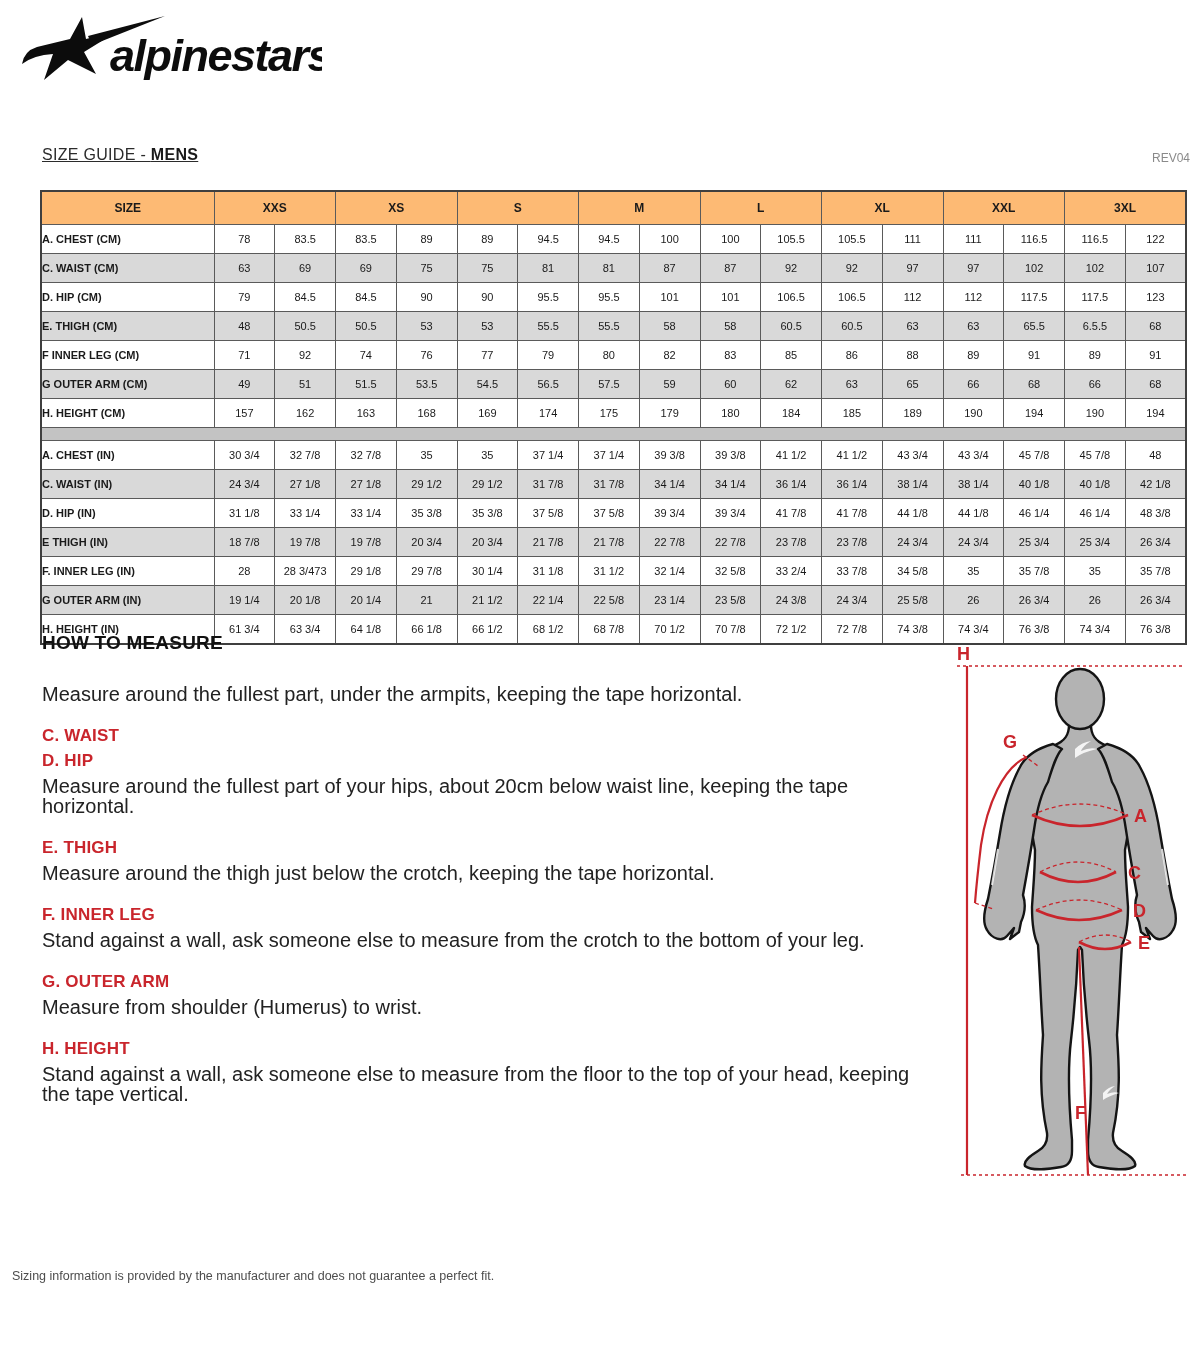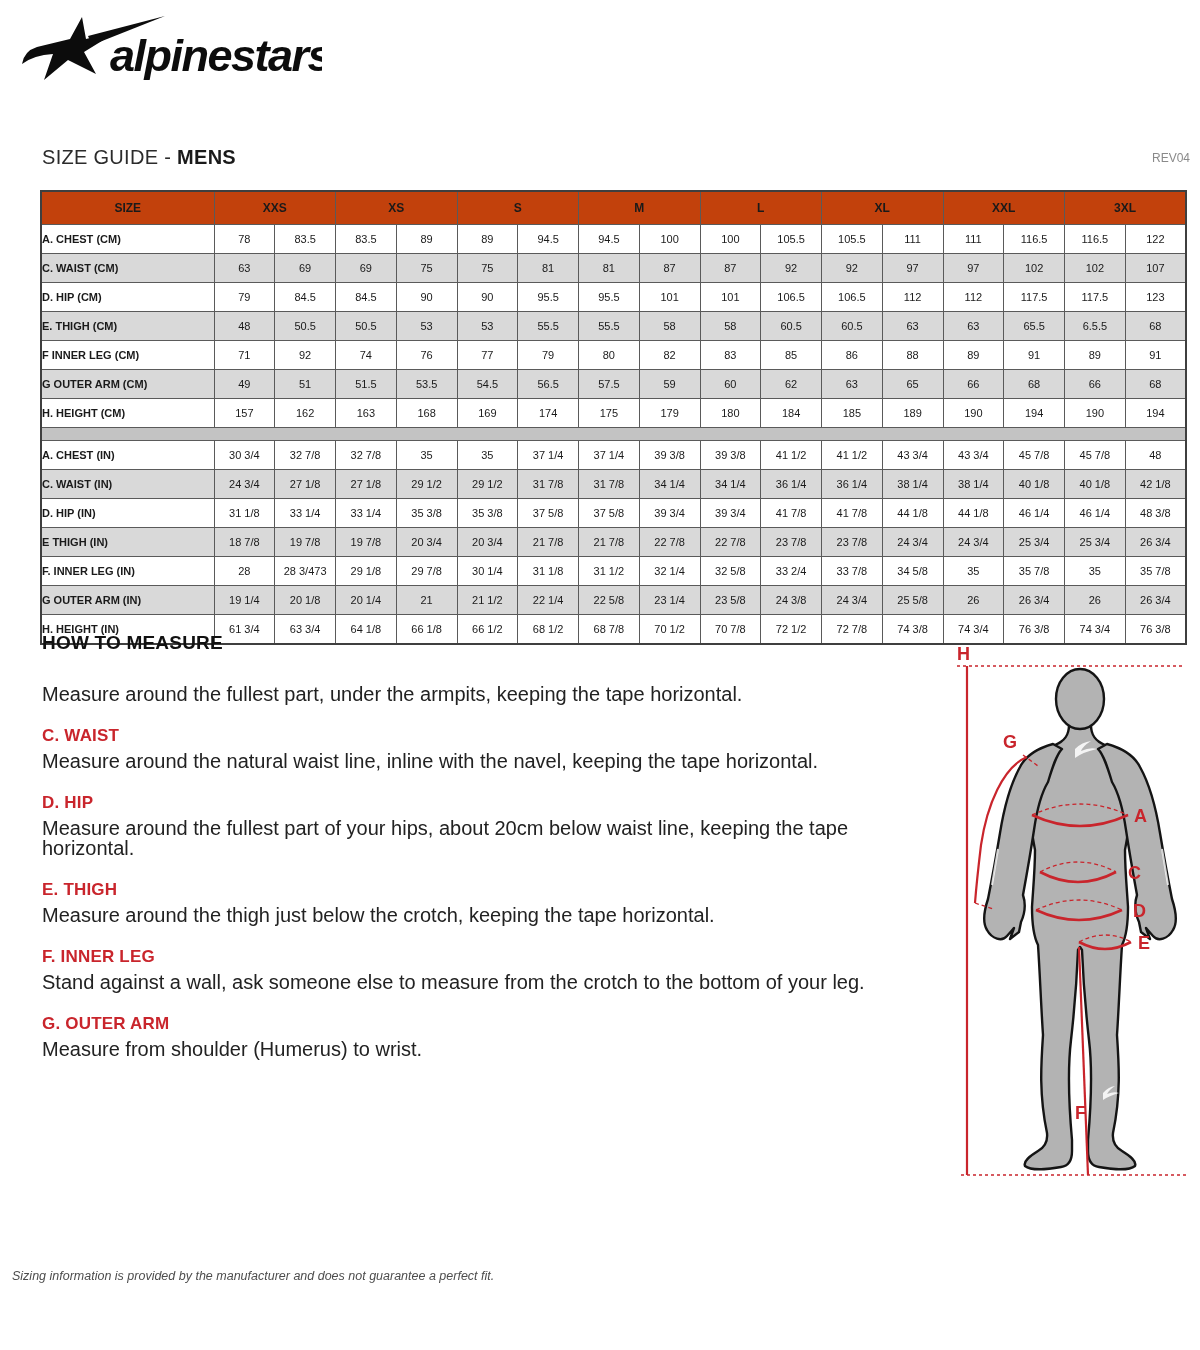--- a/index.html
+++ b/index.html
@@ -4,47 +4,47 @@
 <style>
   html,body{margin:0;padding:0;background:#fff;}
   .page{position:relative;width:1200px;height:1350px;background:#ffffff;overflow:hidden;
         font-family:"Liberation Sans",sans-serif;color:#1a1a1a;}
 
   
   .logo{position:absolute;left:22px;top:10px;width:300px;height:78px;}
 
   
   .titlebar{position:absolute;left:42px;top:146px;width:1148px;height:26px;}
-  .page-title{font-size:20px;color:#2b2b2b;letter-spacing:.3px;}
+  .page-title{font-size:16px;color:#2b2b2b;letter-spacing:.3px;text-decoration:underline;}
   .page-title .bold{font-weight:bold;color:#1a1a1a;}
   .revision{position:absolute;right:0;top:5px;font-size:12px;color:#8a8a8a;}
 
   
   .table-wrap{position:absolute;left:40px;top:190px;width:1147px;}
   table.size-table{width:100%;border-collapse:collapse;table-layout:fixed;border:2px solid #3f3f3f;}
   .size-table th,.size-table td{border:1px solid #5a5a5a;padding:0;font-size:11px;color:#1a1a1a;height:28px;overflow:hidden;white-space:nowrap;}
-  .size-table th{height:32px;background:#c2410c;font-weight:bold;font-size:12px;text-align:center;}
+  .size-table th{height:32px;background:#fdba74;font-weight:bold;font-size:12px;text-align:center;}
   .size-table td.rowlabel{text-align:left;font-weight:bold;}
   .size-table td.val{text-align:center;}
   .size-table tr.white td{background:#ffffff;}
   .size-table tr.gray td{background:#d9d9d9;}
   .size-table tr.sep td{height:12px;background:#c3c3c3;}
 
   
   .howto{position:absolute;left:42px;top:632px;width:880px;}
   .howto h2{font-size:19px;font-weight:bold;color:#111;margin:0 0 30px 0;letter-spacing:.2px;}
   .measure-item h3{color:#c9252c;font-size:17px;font-weight:bold;margin:0 0 5px 0;letter-spacing:.2px;}
   .measure-item p{font-size:20px;color:#222;margin:0 0 22px 0;line-height:20px;}
 
   
   .diagram{position:absolute;left:935px;top:645px;}
 
   
   .footer{position:absolute;left:12px;top:1266px;}
-  .footer p{margin:0;font-size:12.5px;line-height:20px;color:#4d4d4d;font-style:italic;}
+  .footer p{margin:0;font-size:12.5px;line-height:20px;color:#4d4d4d;}
 </style>
 </head>
 <body>
 
 <div class="page">
 
   <div class="logo">
     <svg width="300" height="78" viewBox="0 0 300 78">
       <path fill="#0c0c0c" d="M 60 7 L 48 29 L 15 37 Q 2 41 0 54 Q 12 45 31 44 L 22 70 L 46 50 L 74 64 L 62 42 L 96 21 L 64 29 Z"></path>
       <path fill="#0c0c0c" d="M 66 26 L 143 6 L 70 35 Z"></path>
@@ -364,37 +364,40 @@
   </div>
 
   <div class="howto">
     <h2>HOW TO MEASURE</h2>
     <div>
         <div class="measure-item">
           <p>Measure around the fullest part, under the armpits, keeping the tape horizontal.</p>
         </div>
         <div class="measure-item">
           <h3>C. WAIST</h3>
-          <p>Measure around the natural waist line, inline with the navel, keeping the tape horizontal.</p>
         </div>
         <div class="measure-item">
           <h3>D. HIP</h3>
           <p>Measure around the fullest part of your hips, about 20cm below waist line, keeping the tape horizontal.</p>
         </div>
         <div class="measure-item">
           <h3>E. THIGH</h3>
           <p>Measure around the thigh just below the crotch, keeping the tape horizontal.</p>
         </div>
         <div class="measure-item">
           <h3>F. INNER LEG</h3>
           <p>Stand against a wall, ask someone else to measure from the crotch to the bottom of your leg.</p>
         </div>
         <div class="measure-item">
           <h3>G. OUTER ARM</h3>
           <p>Measure from shoulder (Humerus) to wrist.</p>
+        </div>
+        <div class="measure-item">
+          <h3>H. HEIGHT</h3>
+          <p>Stand against a wall, ask someone else to measure from the floor to the top of your head, keeping the tape vertical.</p>
         </div>
       </div>
   </div>
 
   <svg class="diagram" width="265" height="535" viewBox="0 0 265 535">
 
     <path d="M 22 21 L 250 21" stroke="#c9252c" stroke-width="1.4" stroke-dasharray="3 3" fill="none"></path>
     <path d="M 26 530 L 253 530" stroke="#c9252c" stroke-width="1.4" stroke-dasharray="3 3" fill="none"></path>
     <path d="M 32 21 L 32 530" stroke="#c9252c" stroke-width="2.2" fill="none"></path>
 

